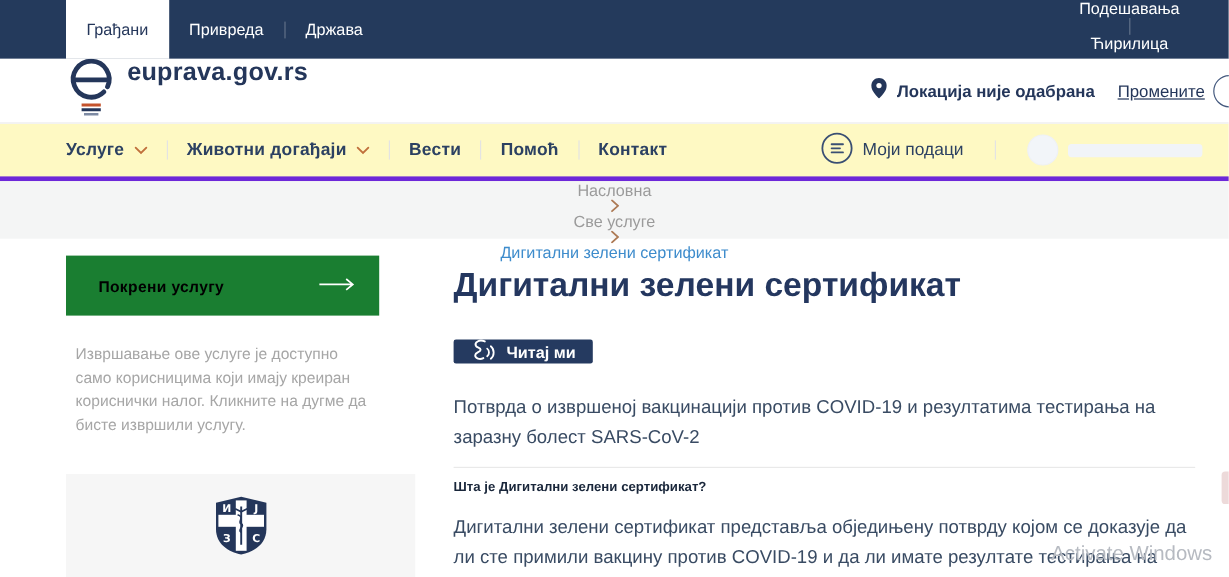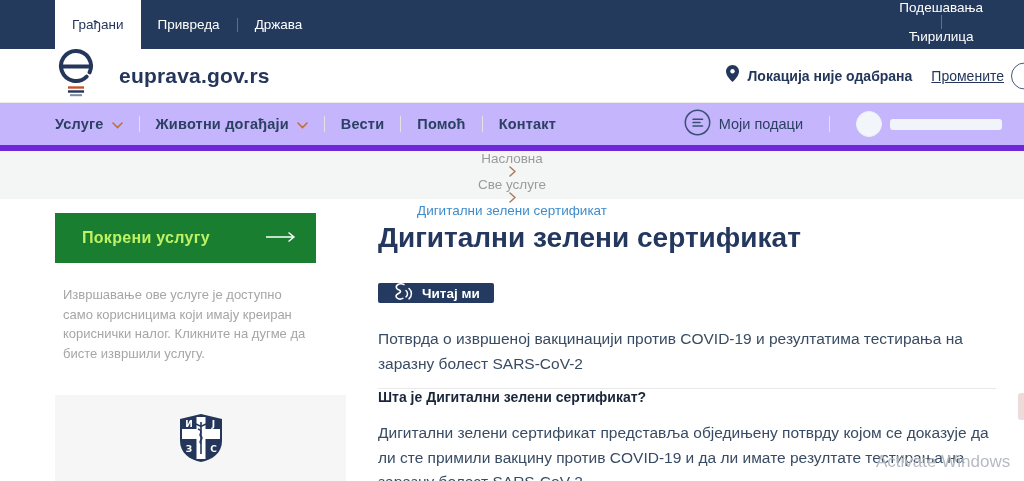--- a/index.html
+++ b/index.html
@@ -12,31 +12,31 @@
   .topbar-tabs { display:flex; margin-left:55px; }
   .tab { display:flex; align-items:center; padding:0 17px; cursor:pointer; }
   .tab.active { background:#fff; color:#24365a; }
   .tb-divider { width:1px; background:rgba(255,255,255,.28); height:14px; align-self:center; }
   .topbar-right { margin-left:auto; display:flex; align-items:center; padding-right:28px;flex-direction:column; }
   .topbar-right a { color:#fff; text-decoration:none; padding:0 13px; }
 
   
   .header { height:54px; background:#fff; display:flex; align-items:center;
     padding:0 20px 0 55px; border-bottom:1px solid #ececec; position:relative; }
-  .brand { display:flex; align-items:center; gap:22px; cursor:pointer; }
+  .brand { display:flex; gap:9px; cursor:pointer; }
   .brand-name { font-size:21px; font-weight:bold; color:#24365a; letter-spacing:.2px; }
   .header-right { margin-left:auto; display:flex; align-items:center; gap:9px; }
   .loc-label { font-size:14px; font-weight:bold; color:#24365a; }
   .loc-change { font-size:14px; color:#24365a; text-decoration:underline; margin-left:10px; cursor:pointer; }
   .edge-circle { position:absolute; right:-14px; top:50%; transform:translateY(-50%);
     width:27px; height:27px; border:1.5px solid #44597e; border-radius:50%; cursor:pointer; }
 
   
-  .nav { height:48px; background:#c4b5fd; display:flex; align-items:center;
-    padding:0 22px 0 55px; border-bottom:6px solid #6d28d9; }
+  .nav { height:48px; background:#fef9c3; display:flex; align-items:center;
+    padding:0 22px 0 55px; border-bottom:4px solid #6d28d9; }
   .nav-left { display:flex; align-items:center; }
   .nav-item { display:flex; align-items:center; gap:8px; font-size:14.5px; font-weight:bold;
     color:#2c4162; cursor:pointer; letter-spacing:.2px; }
   .nav-divider { width:1px; height:16px; background:#e3e3e3; margin:0 16px; }
   .nav-right { margin-left:auto; display:flex; align-items:center; gap:10px;text-align:right; }
   .mydata { display:flex; align-items:center; gap:8px; font-size:14.5px; color:#2c4162; cursor:pointer; }
   .ghost { display:flex; align-items:center; gap:8px; cursor:pointer; }
   .ghost-circle { width:26px; height:26px; border-radius:50%; background:#f2f5f9; border:1px solid #eef1f6; }
   .ghost-bar { width:112px; height:11px; border-radius:3px; background:#f1f4f8; }
 
@@ -45,33 +45,33 @@
     padding:0 55px; font-size:13.5px; color:#9b9b9b;flex-direction:column; }
   .crumb { cursor:pointer; }
   .crumb.current { color:#3e8ccc; }
   .crumb-sep { margin:0 11px; display:flex; align-items:center; }
 
   
   .content { display:flex; padding:14px 28px 0 55px; background:#fff; }
   .sidebar { width:291px; margin-right:32px; flex-shrink:0; }
   .start-btn { width:261px; height:50px; background:#1a7e31; display:flex; align-items:center;
     justify-content:space-between; padding:0 20px 0 27px; cursor:pointer; border:none; }
-  .start-btn span { color:#bef264; font-weight:bold; font-size:16px; letter-spacing:.3px; }
+  .start-btn span { color:#000000; font-weight:bold; font-size:13px; letter-spacing:.3px; }
   .side-note { width:252px; margin:22px 0 32px 8px; font-size:13px; line-height:19.5px; color:#a6a6a6; }
   .inst-card { width:291px; background:#f6f6f6; padding-top:18px; text-align:center; height:120px; }
   .inst-name { margin-top:12px; font-size:15.5px; font-weight:bold; color:#2e2e2e; line-height:22px; }
 
   .main { flex:1; max-width:632px; }
   .page-title { font-size:28px; line-height:34px; font-weight:bold; color:#24375f; margin-top:8px; }
   .read-btn { margin-top:28px; display:inline-flex; align-items:center; gap:9px; height:20px;
     background:#253a60; color:#fff; border:none; padding:0 14px; border-radius:2px;
     font-size:13.5px; font-weight:bold; cursor:pointer; font-family:inherit; }
   .intro { margin-top:22px; font-size:15.5px; line-height:24.5px; color:#394b63; }
   .rule { border:none; border-top:1px solid #e9e9e9; margin-top:12px; }
-  .section-h { font-size:14px; font-weight:bold; color:#19263a; }
+  .section-h { margin-top:10px; font-size:11px; font-weight:bold; color:#19263a; }
   .section-p { margin-top:16px; font-size:15.5px; line-height:24.5px; color:#394b63; }
 
   .watermark { position:absolute; left:876px; top:452px; font-size:17px; color:#b6bac1; }
   .edge-tab { position:absolute; right:0; top:393px; width:6px; height:27px;
     background:#eddada; border-radius:3px 0 0 3px; cursor:pointer; }
 </style>
 </head>
 <body>
 
 <div class="topbar">

